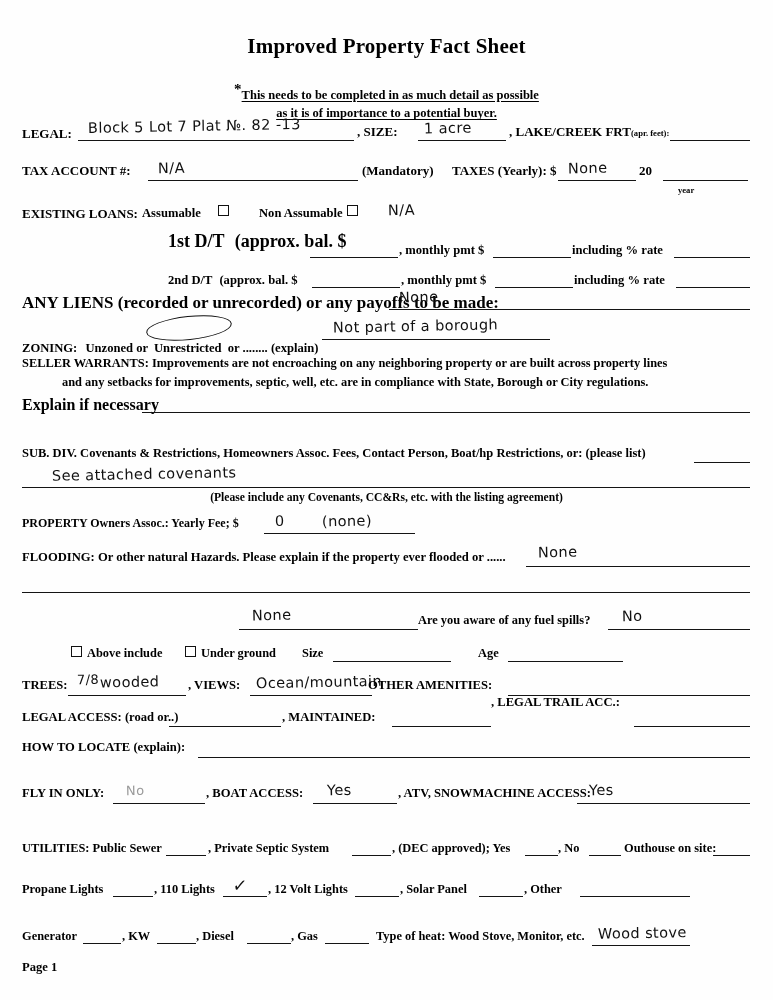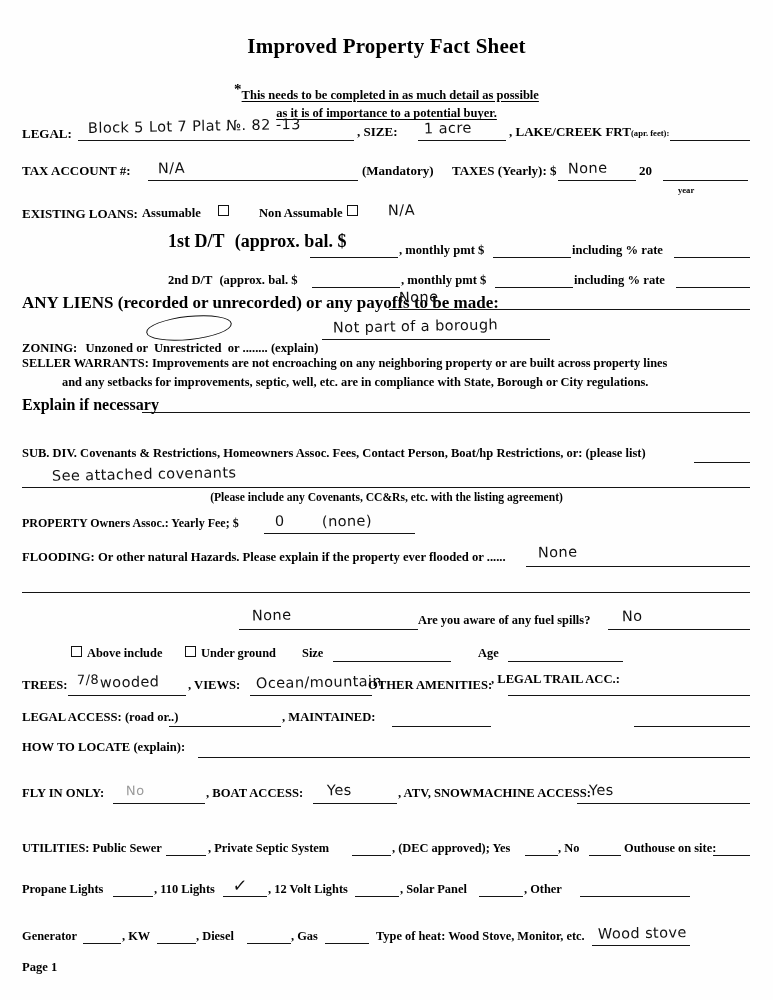--- a/index.html
+++ b/index.html
@@ -256,21 +256,21 @@
   <div class="abs" style="left:188px; top:678px; font-size:12.6px; font-weight:bold;">, VIEWS:</div>
   <div class="line" style="left:250px; top:695px; width:122px;"></div>
   <div class="ink md" style="left:256px; top:674px;">Ocean/mountain</div>
   <div class="abs" style="left:368px; top:678px; font-size:12.6px; font-weight:bold;">OTHER AMENITIES:</div>
   <div class="line" style="left:508px; top:695px; width:242px;"></div>
 
   <div class="abs" style="left:22px; top:710px; font-size:12.6px; font-weight:bold;">LEGAL ACCESS: (road or..)</div>
   <div class="line thin" style="left:169px; top:726px; width:112px;"></div>
   <div class="abs" style="left:282px; top:710px; font-size:12.6px; font-weight:bold;">, MAINTAINED:</div>
   <div class="line thin" style="left:392px; top:726px; width:99px;"></div>
-  <div class="abs" style="left:491px; top:672px; font-size:12.6px; font-weight:bold;">, LEGAL TRAIL ACC.:</div>
+  <div class="abs" style="left:491px; top:695px; font-size:12.6px; font-weight:bold;">, LEGAL TRAIL ACC.:</div>
   <div class="line thin" style="left:634px; top:726px; width:116px;"></div>
 
   <div class="abs" style="left:22px; top:740px; font-size:12.6px; font-weight:bold;">HOW TO LOCATE (explain):</div>
   <div class="line" style="left:198px; top:757px; width:552px;"></div>
 
   <div class="abs" style="left:22px; top:786px; font-size:12.6px; font-weight:bold;">FLY IN ONLY:</div>
   <div class="line" style="left:113px; top:803px; width:92px;"></div>
   <div class="ink sm faint" style="left:126px; top:783px;">No</div>
   <div class="abs" style="left:206px; top:786px; font-size:12.6px; font-weight:bold;">, BOAT ACCESS:</div>
   <div class="line" style="left:313px; top:803px; width:84px;"></div>

